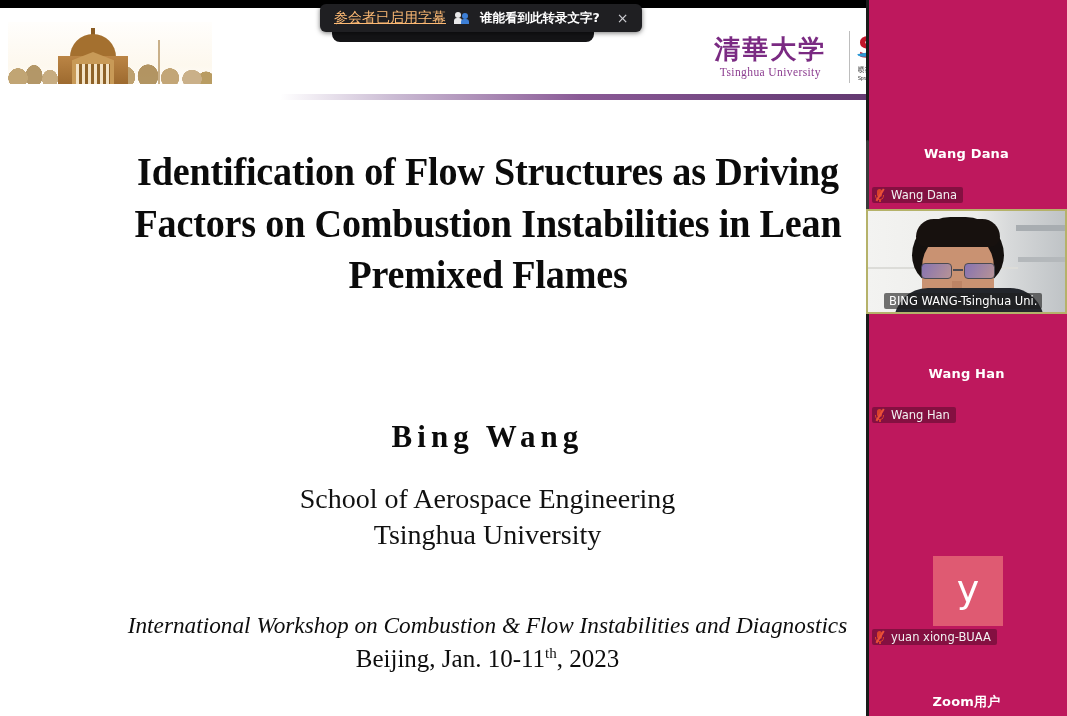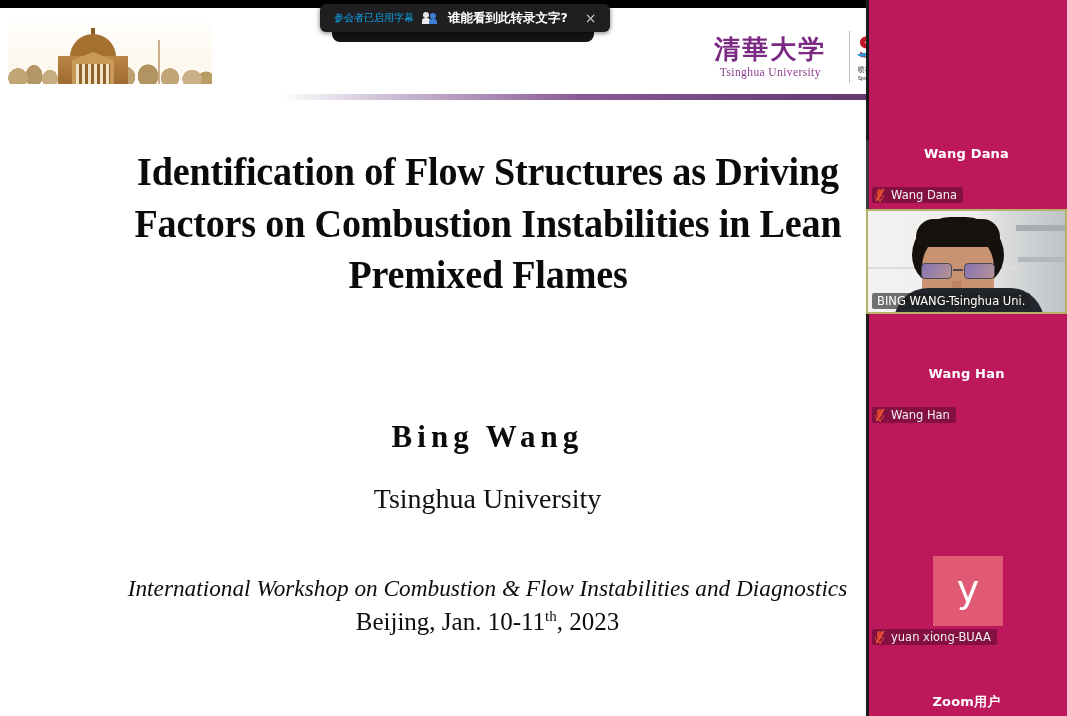--- a/index.html
+++ b/index.html
@@ -176,23 +176,24 @@
     background: #1f1f22;
     border-radius: 6px;
     display: flex;
     align-items: center;
     gap: 9px;
     padding: 0 10px 0 14px;
     z-index: 40;
     box-shadow: 0 1px 5px rgba(0,0,0,.55);
   }
   #caption-bar .cap-text {
-    color: #0ea5e9; font-size: 10px;
+    color: #fdba74; font-size: 14px;
     font-family: "DejaVu Sans", sans-serif;
     white-space: nowrap;
+    text-decoration: underline;
   }
   #caption-bar .cap-link {
     color: #ffffff; font-size: 12.5px; font-weight: 700;
     font-family: "DejaVu Sans", sans-serif; white-space: nowrap;
     cursor: pointer;
   }
   #caption-people-icon { width: 16px; height: 14px; position: relative; flex: 0 0 auto; }
   #caption-people-icon .p1 { position:absolute; left:0; top:1px; width:6px; height:6px; border-radius:50%; background:#e8e8ea; }
   #caption-people-icon .b1 { position:absolute; left:-1px; top:7px; width:8px; height:6px; border-radius:3px 3px 0 0; background:#e8e8ea; }
   #caption-people-icon .p2 { position:absolute; left:7px; top:2px; width:6px; height:6px; border-radius:50%; background:#3d7fd6; }
@@ -297,21 +298,21 @@
   }
   #video-tile .glasses .lens.l { left:1px; }
   #video-tile .glasses .lens.r { right:1px; }
   #video-tile .glasses .bridge { position:absolute; left:33px; top:6px; width:10px; height:1.6px; background:#4a4a52; }
   #video-tile .nose { position:absolute; left:84px; top:70px; width:10px; height:14px; background:#bd8465; border-radius:0 0 6px 6px; }
   #video-tile .shoulders {
     position:absolute; left:26px; bottom:-10px; width:150px; height:34px;
     background:#23262c; border-radius:60px 60px 0 0;
   }
   #video-tile-label {
-    position: absolute; left: 4px; bottom: 3px;
+    position: absolute; left: 16px; bottom: 3px;
     background: rgba(30,30,30,.62);
     color: #ffffff;
     font-family: "DejaVu Sans", sans-serif;
     font-size: 11.5px;
     padding: 1px 5px;
     border-radius: 2px;
     white-space: nowrap;
   }
 
   
@@ -368,20 +369,21 @@
         </div>
       </div>
     </div>
 
     <div id="header-rule"></div>
 
     <div id="slide-body">
       <div id="slide-title">Identification of Flow Structures as Driving Factors on Combustion Instabilities in Lean Premixed Flames</div>
       <div id="slide-author">Bing Wang</div>
       <div id="slide-affil">
+        <div>School of Aerospace Engineering</div>
         <div>Tsinghua University</div>
       </div>
       <div id="slide-event">International Workshop on Combustion &amp; Flow Instabilities and Diagnostics</div>
       <div id="slide-date"><span>Beijing, Jan. 10-11</span><sup>th</sup><span>, 2023</span></div>
     </div>
   </div>
 </div>
 
 <div id="caption-shadow"></div>
 <div id="caption-bar">

